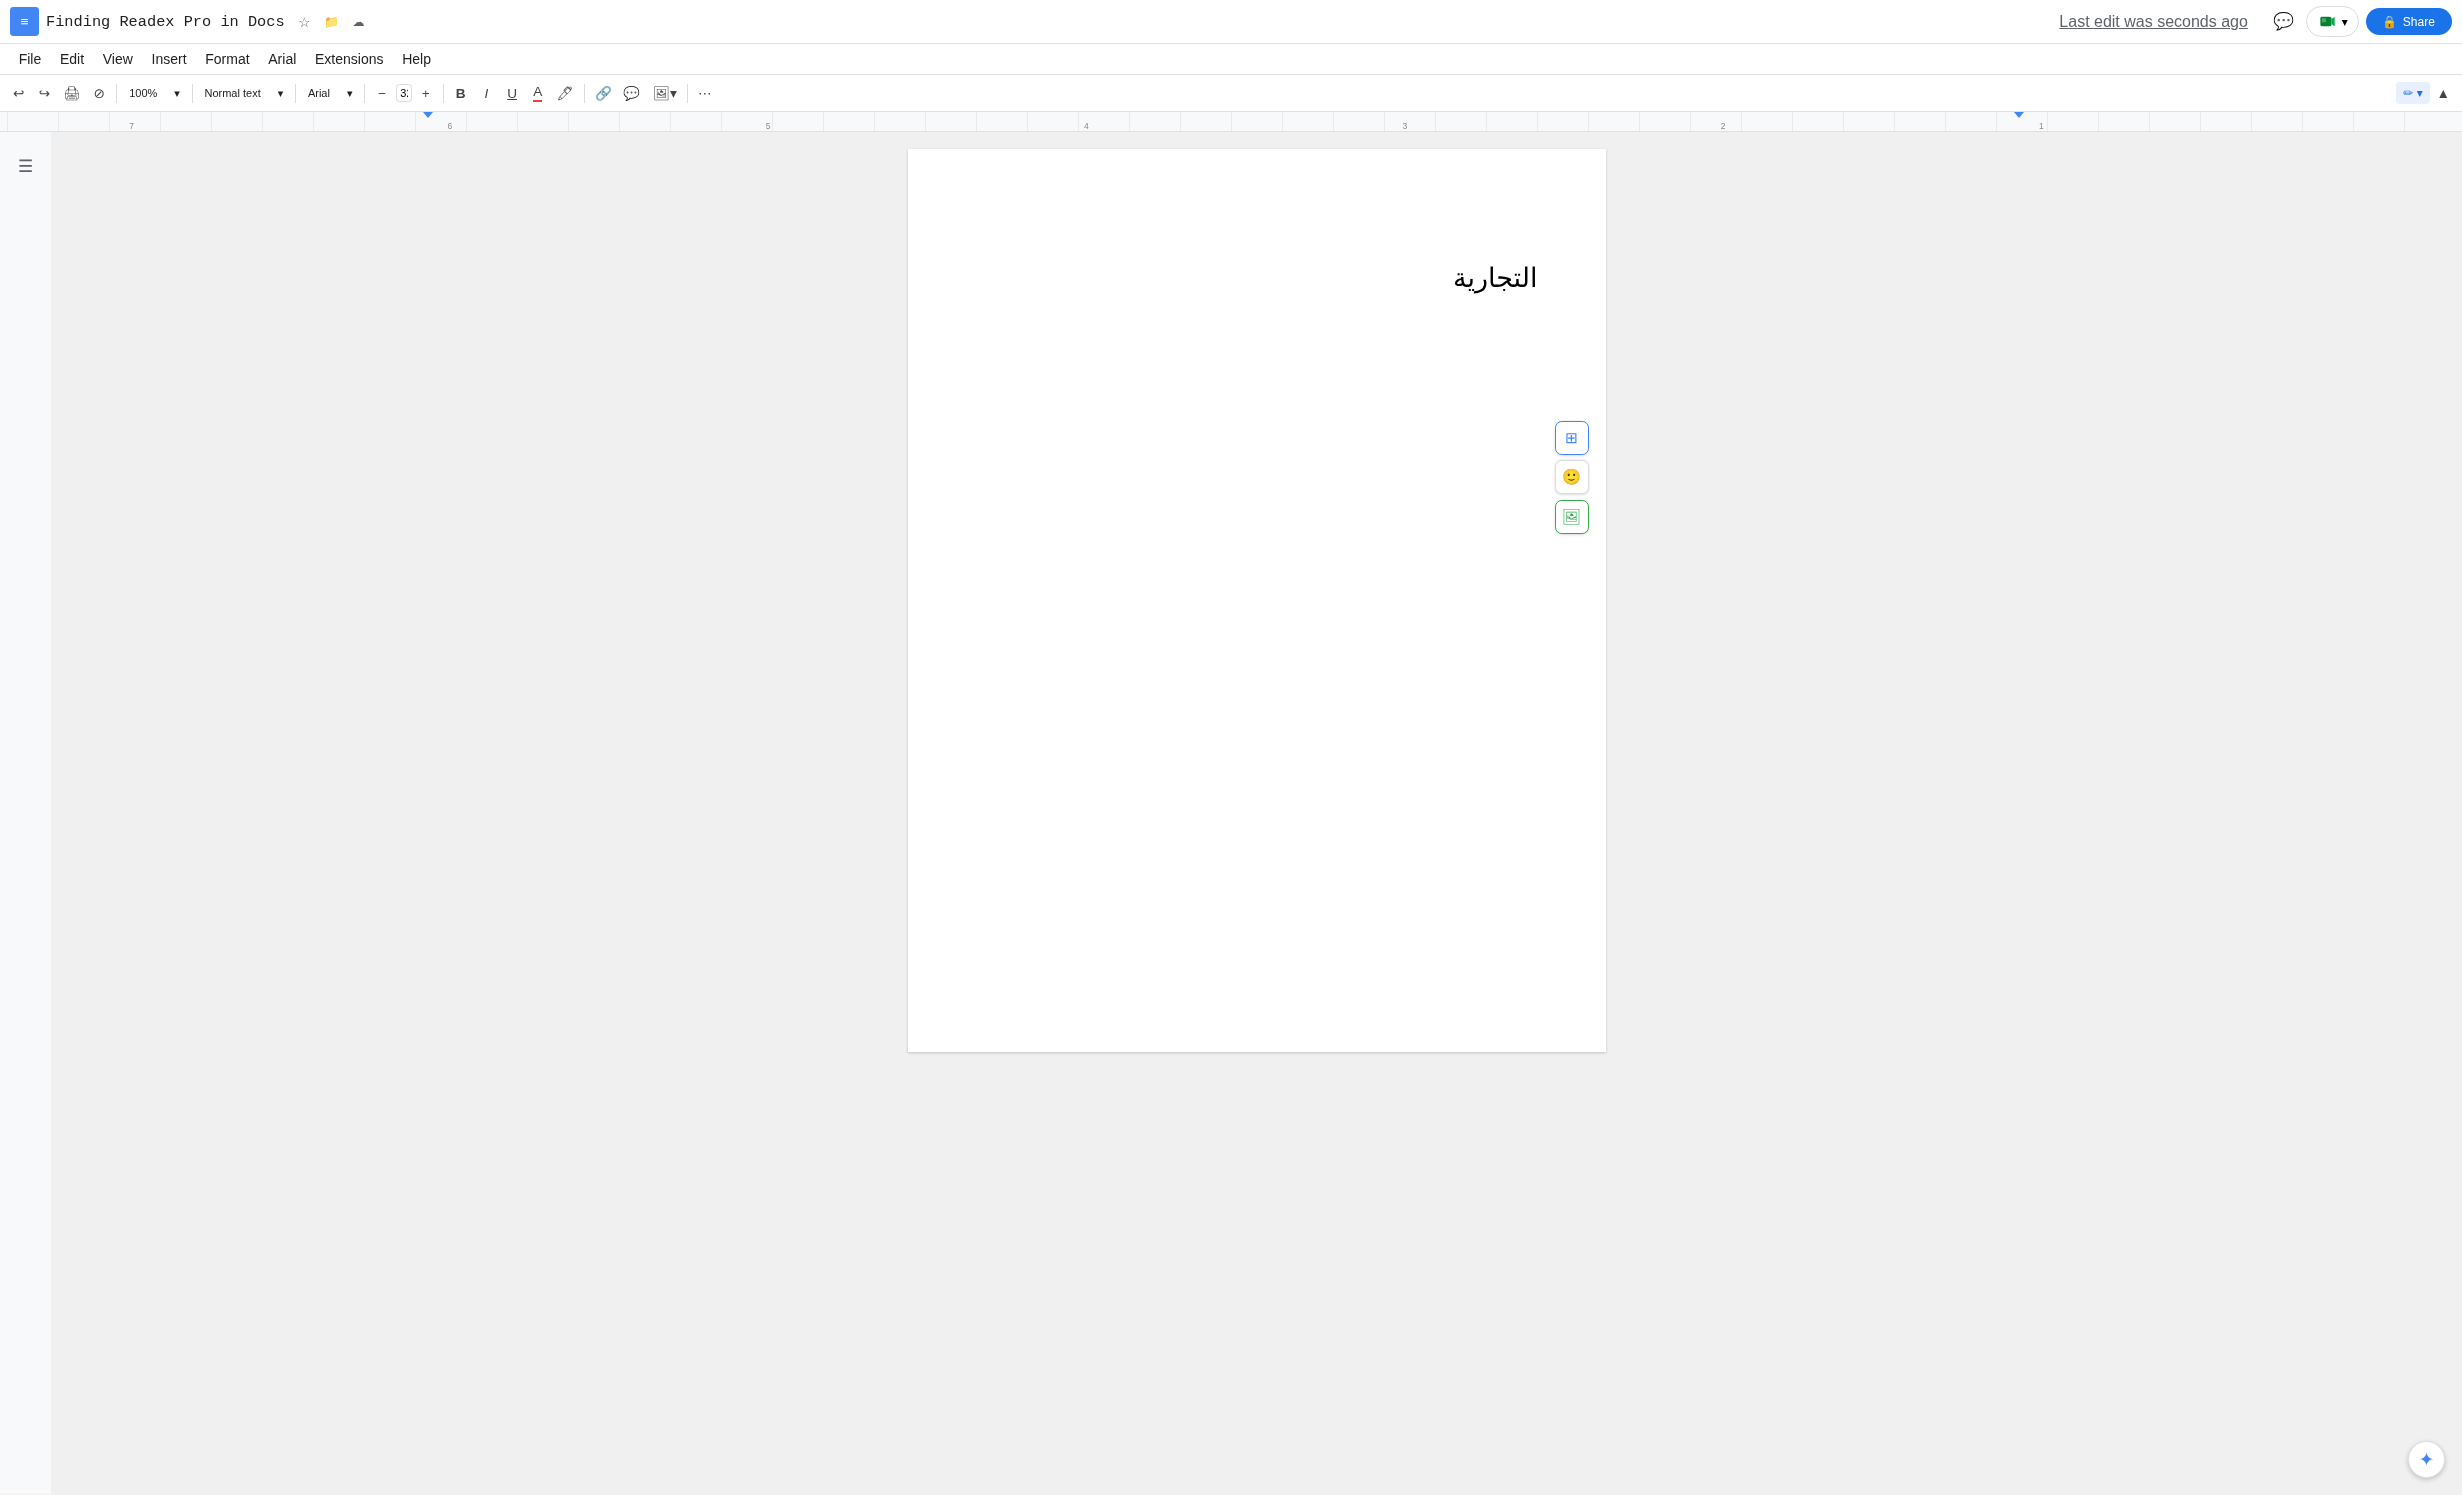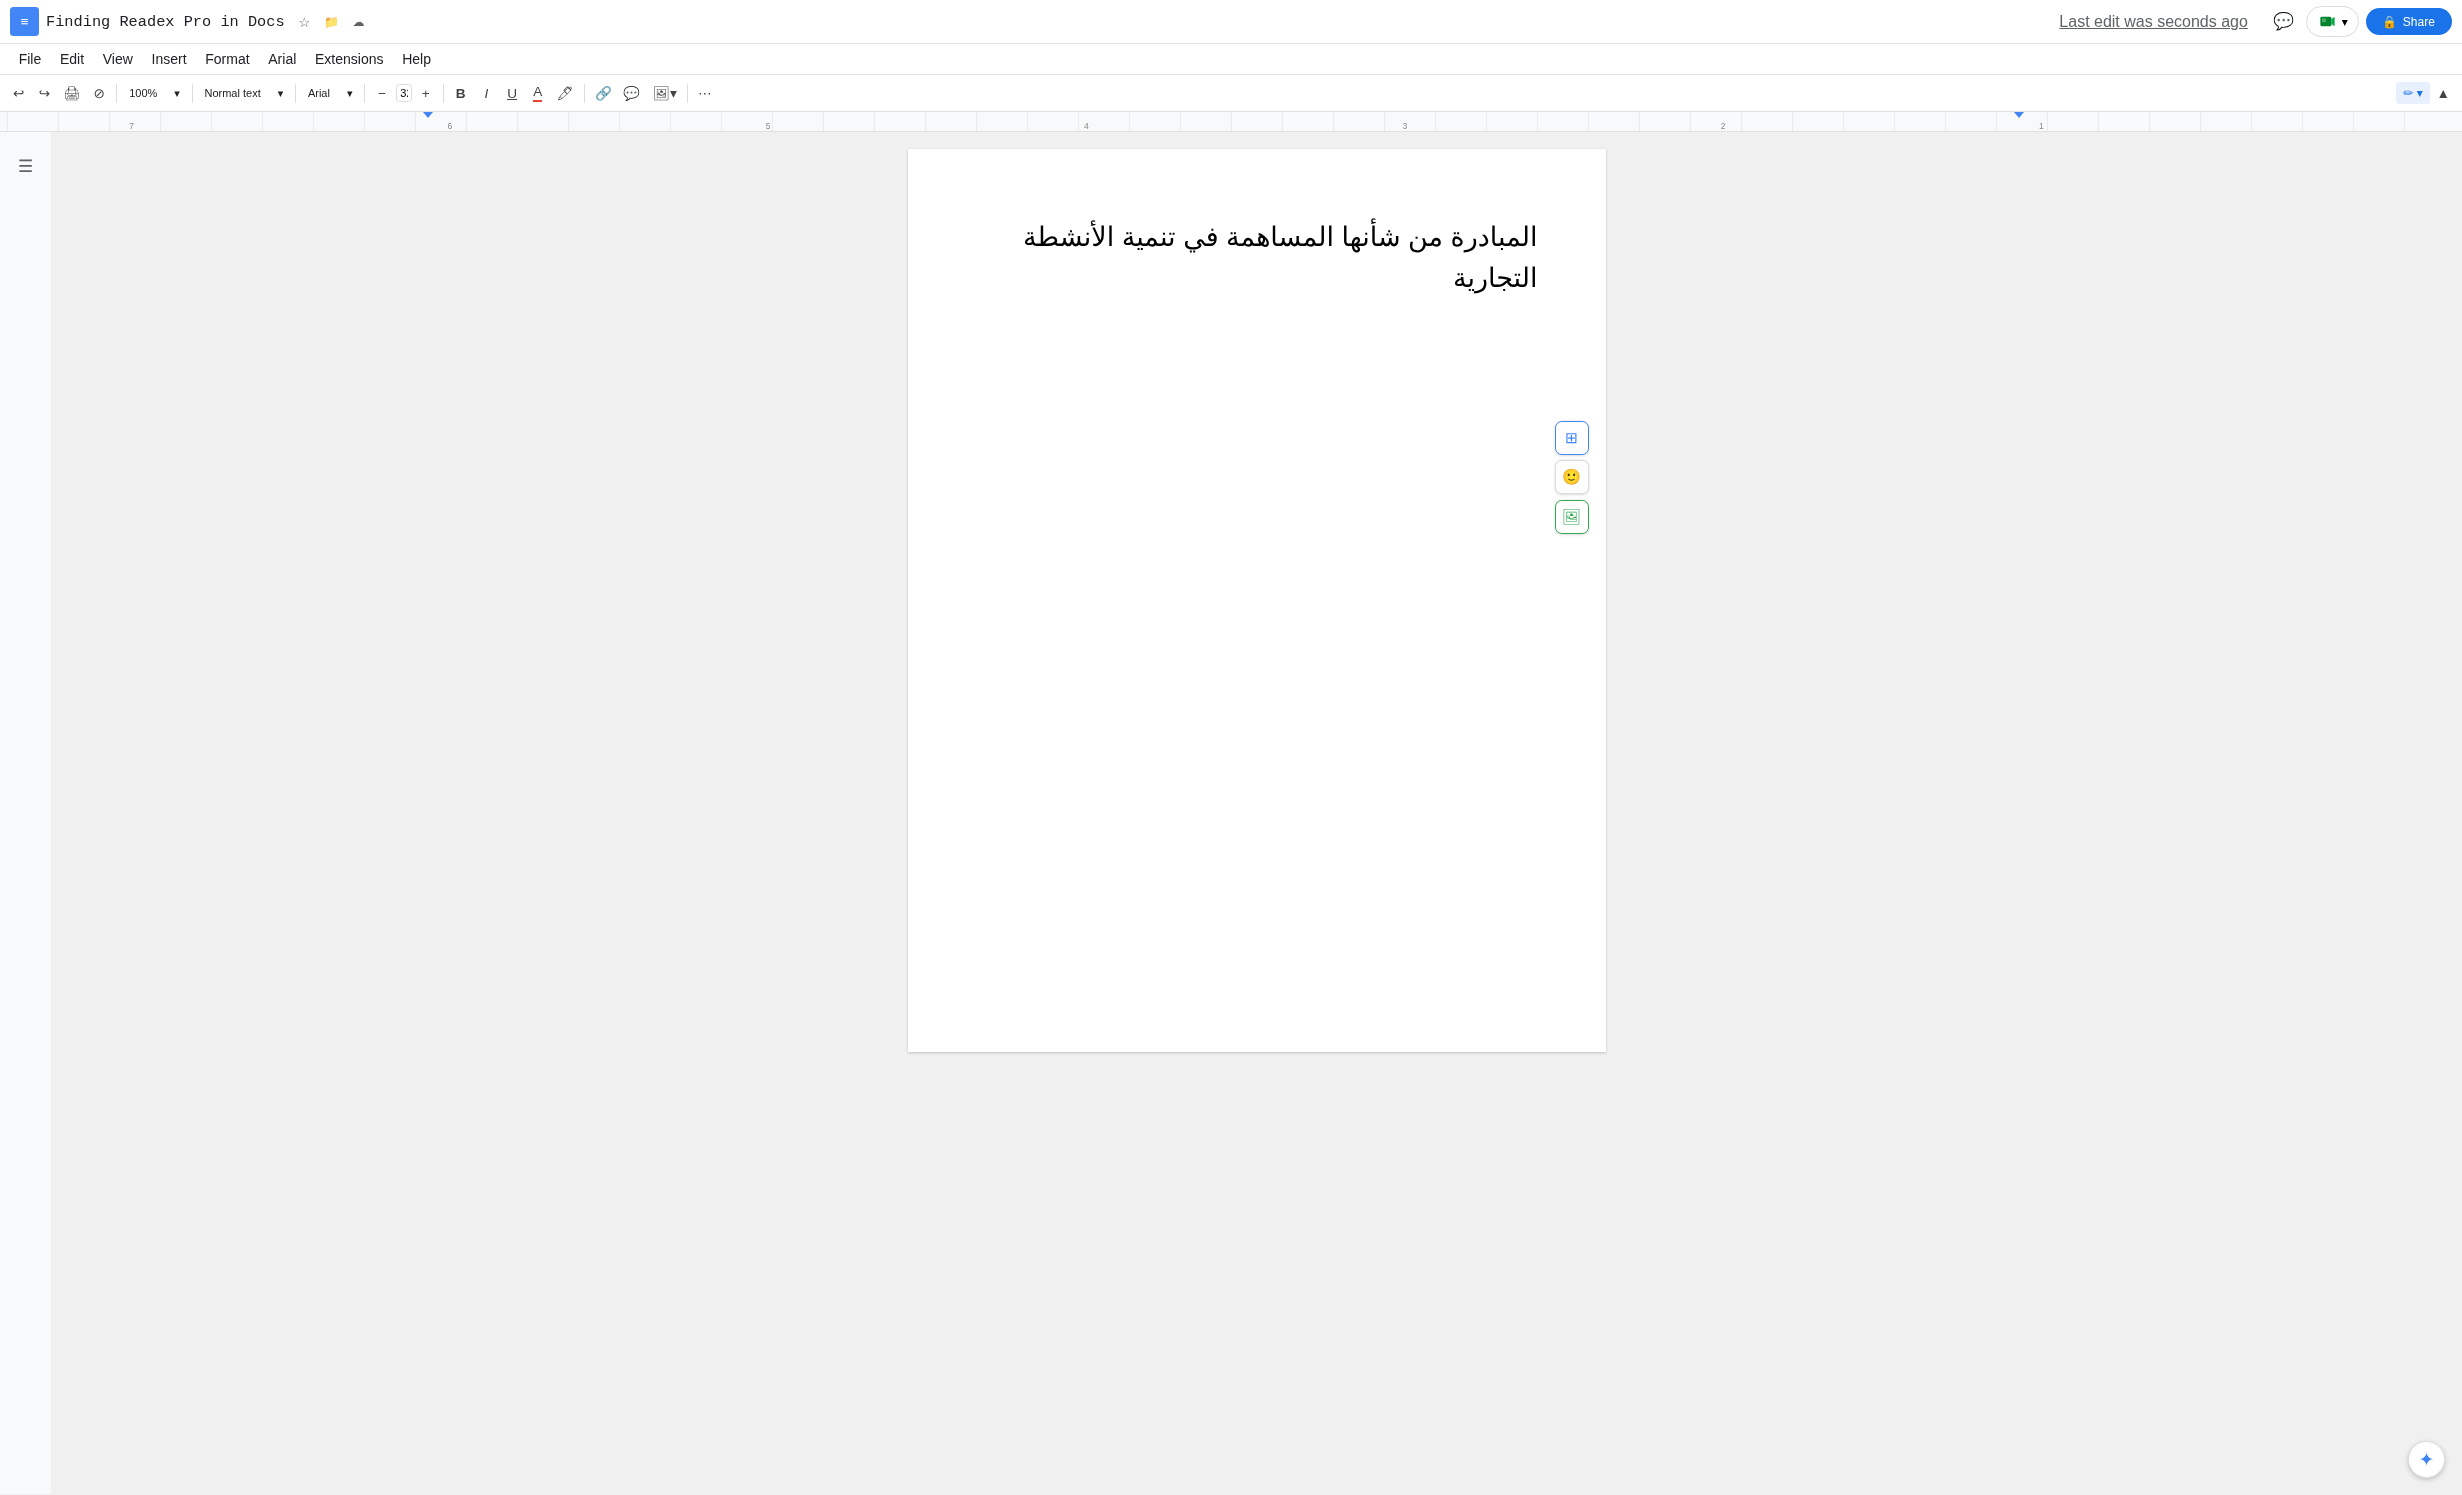--- a/index.html
+++ b/index.html
@@ -359,21 +359,21 @@
 
   <div id="left-sidebar">
     <button id="outline-btn">
       <span>☰</span>
     </button>
   </div>
 
   <div id="doc-area">
     <div id="page">
       <div id="doc-content">
-        <span>المبادرة من شأنها المساهمة في تنمية الأنشطة</span><br>
+        <br>
         <span>التجارية</span>
       </div>
 
       <div id="right-float-toolbar">
         <button class="float-btn float-btn-blue">
           <span>⊞</span>
         </button>
         <button class="float-btn float-btn-orange">
           <span>🙂</span>
         </button>

